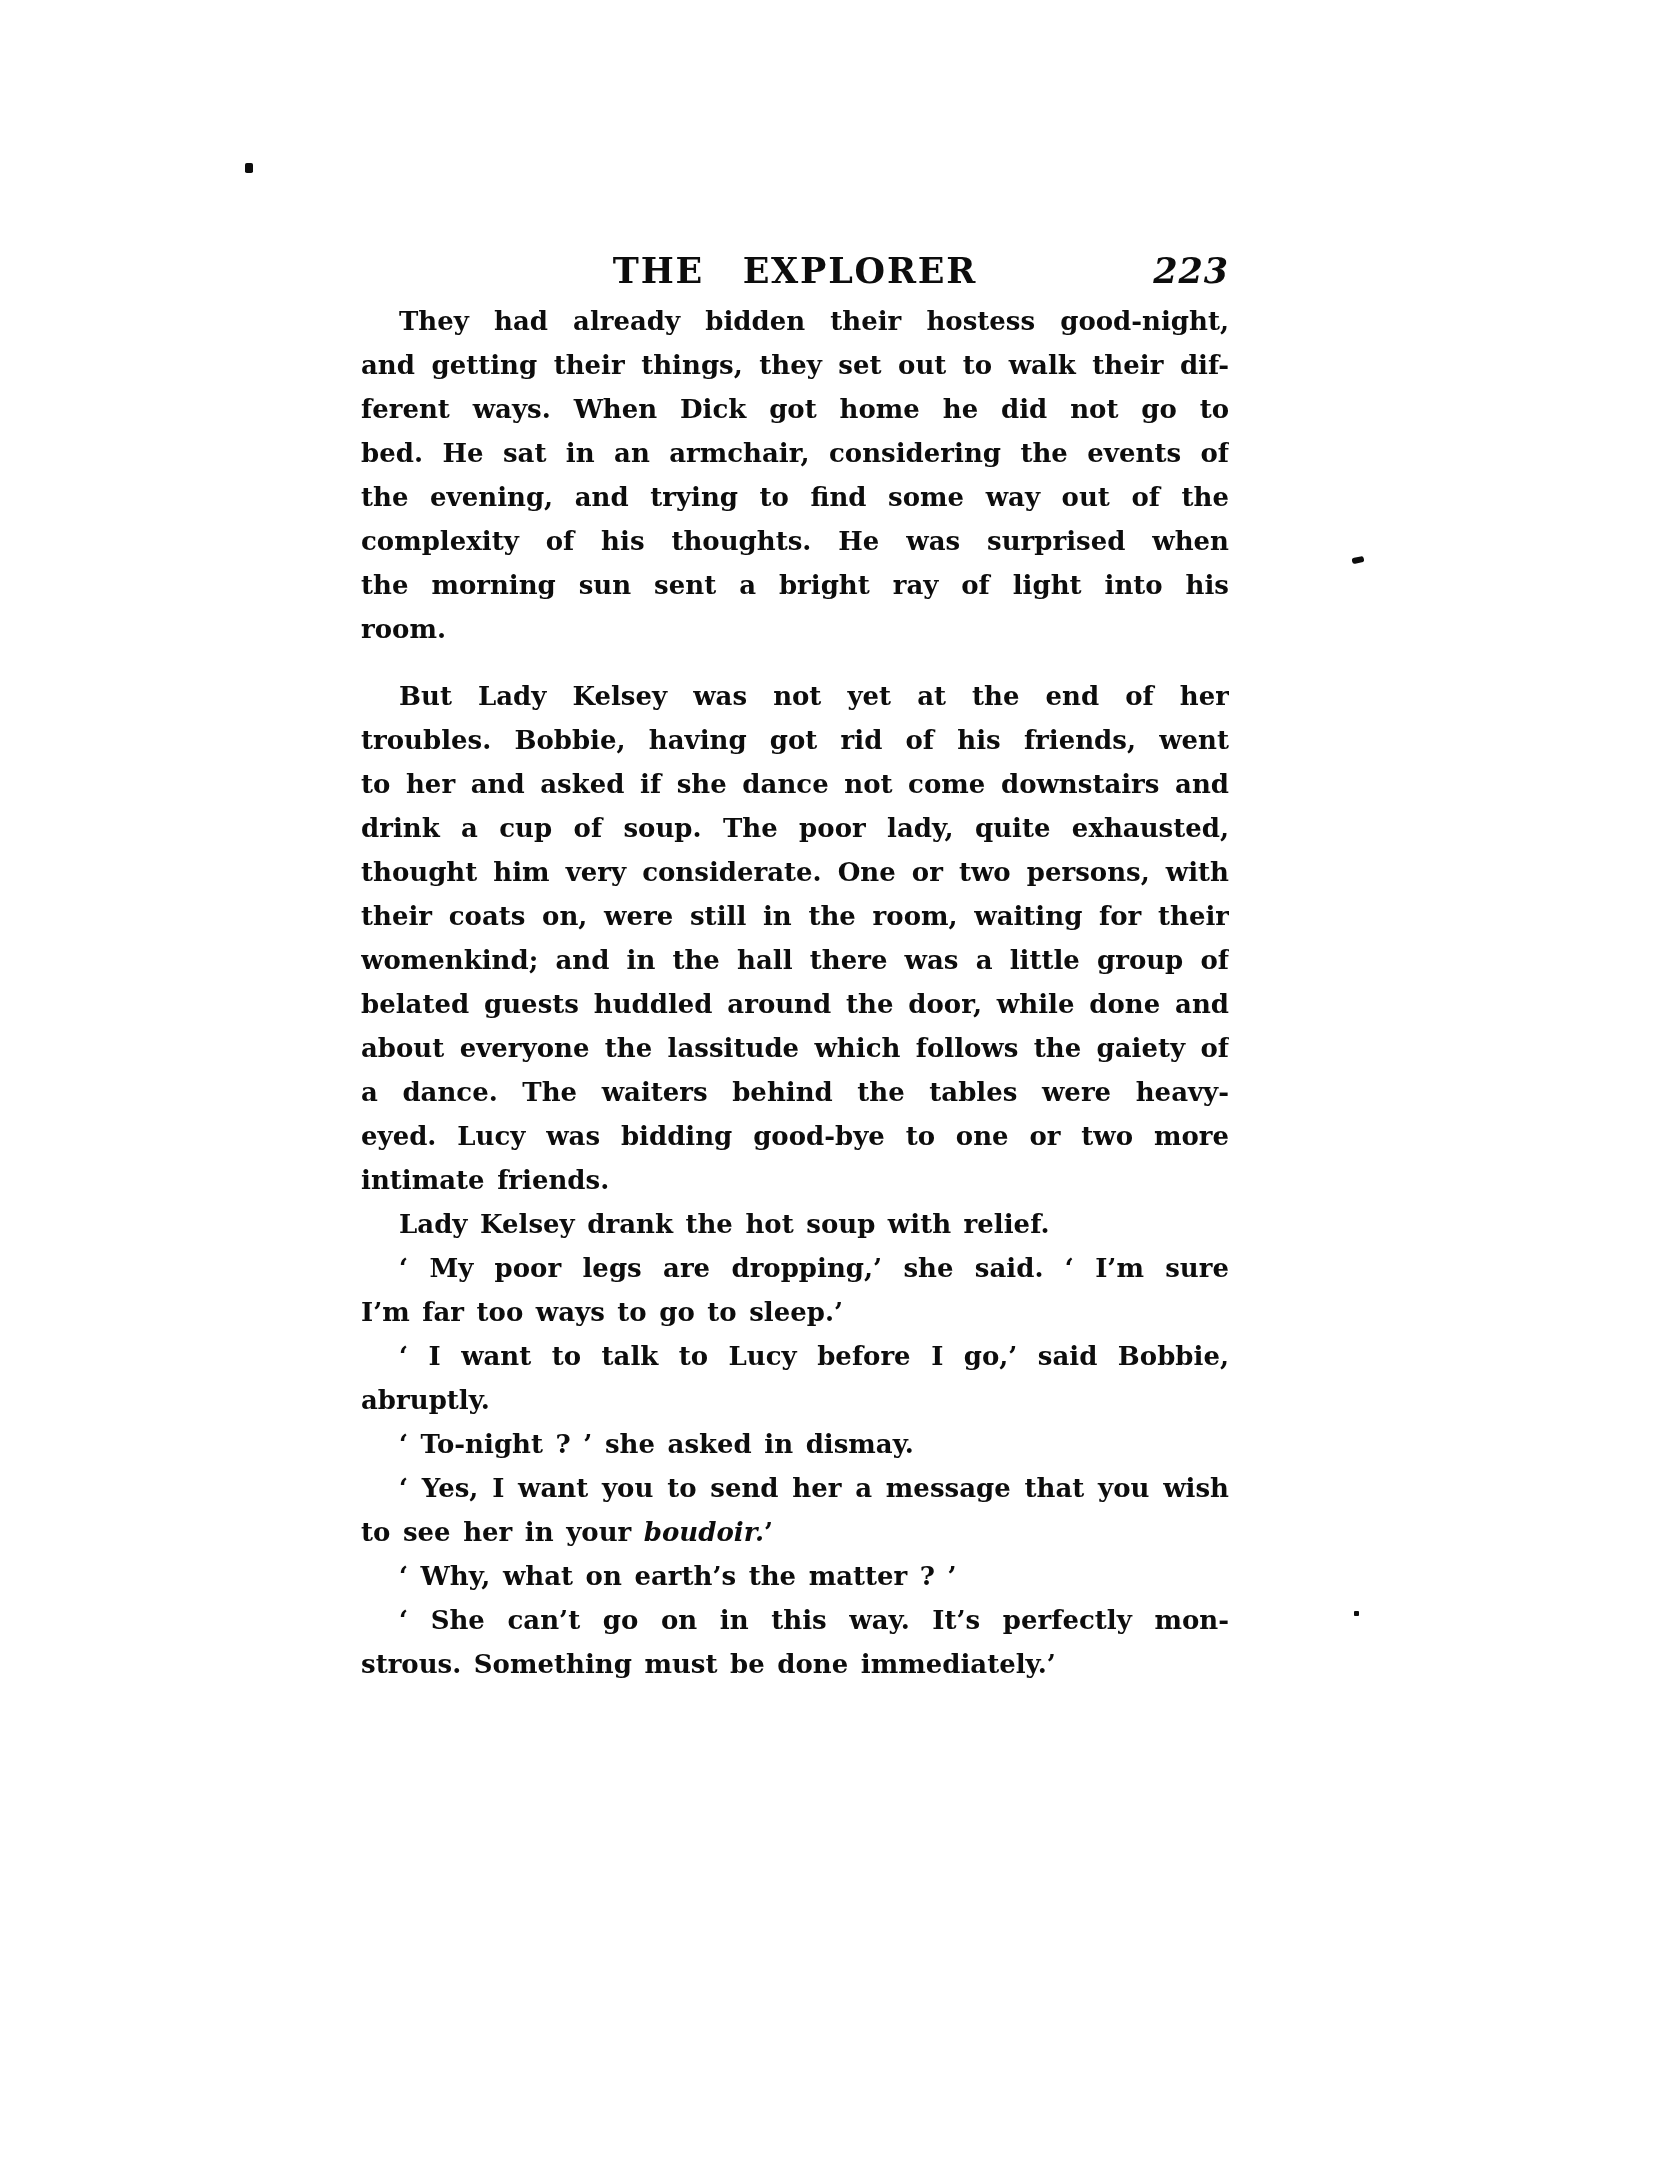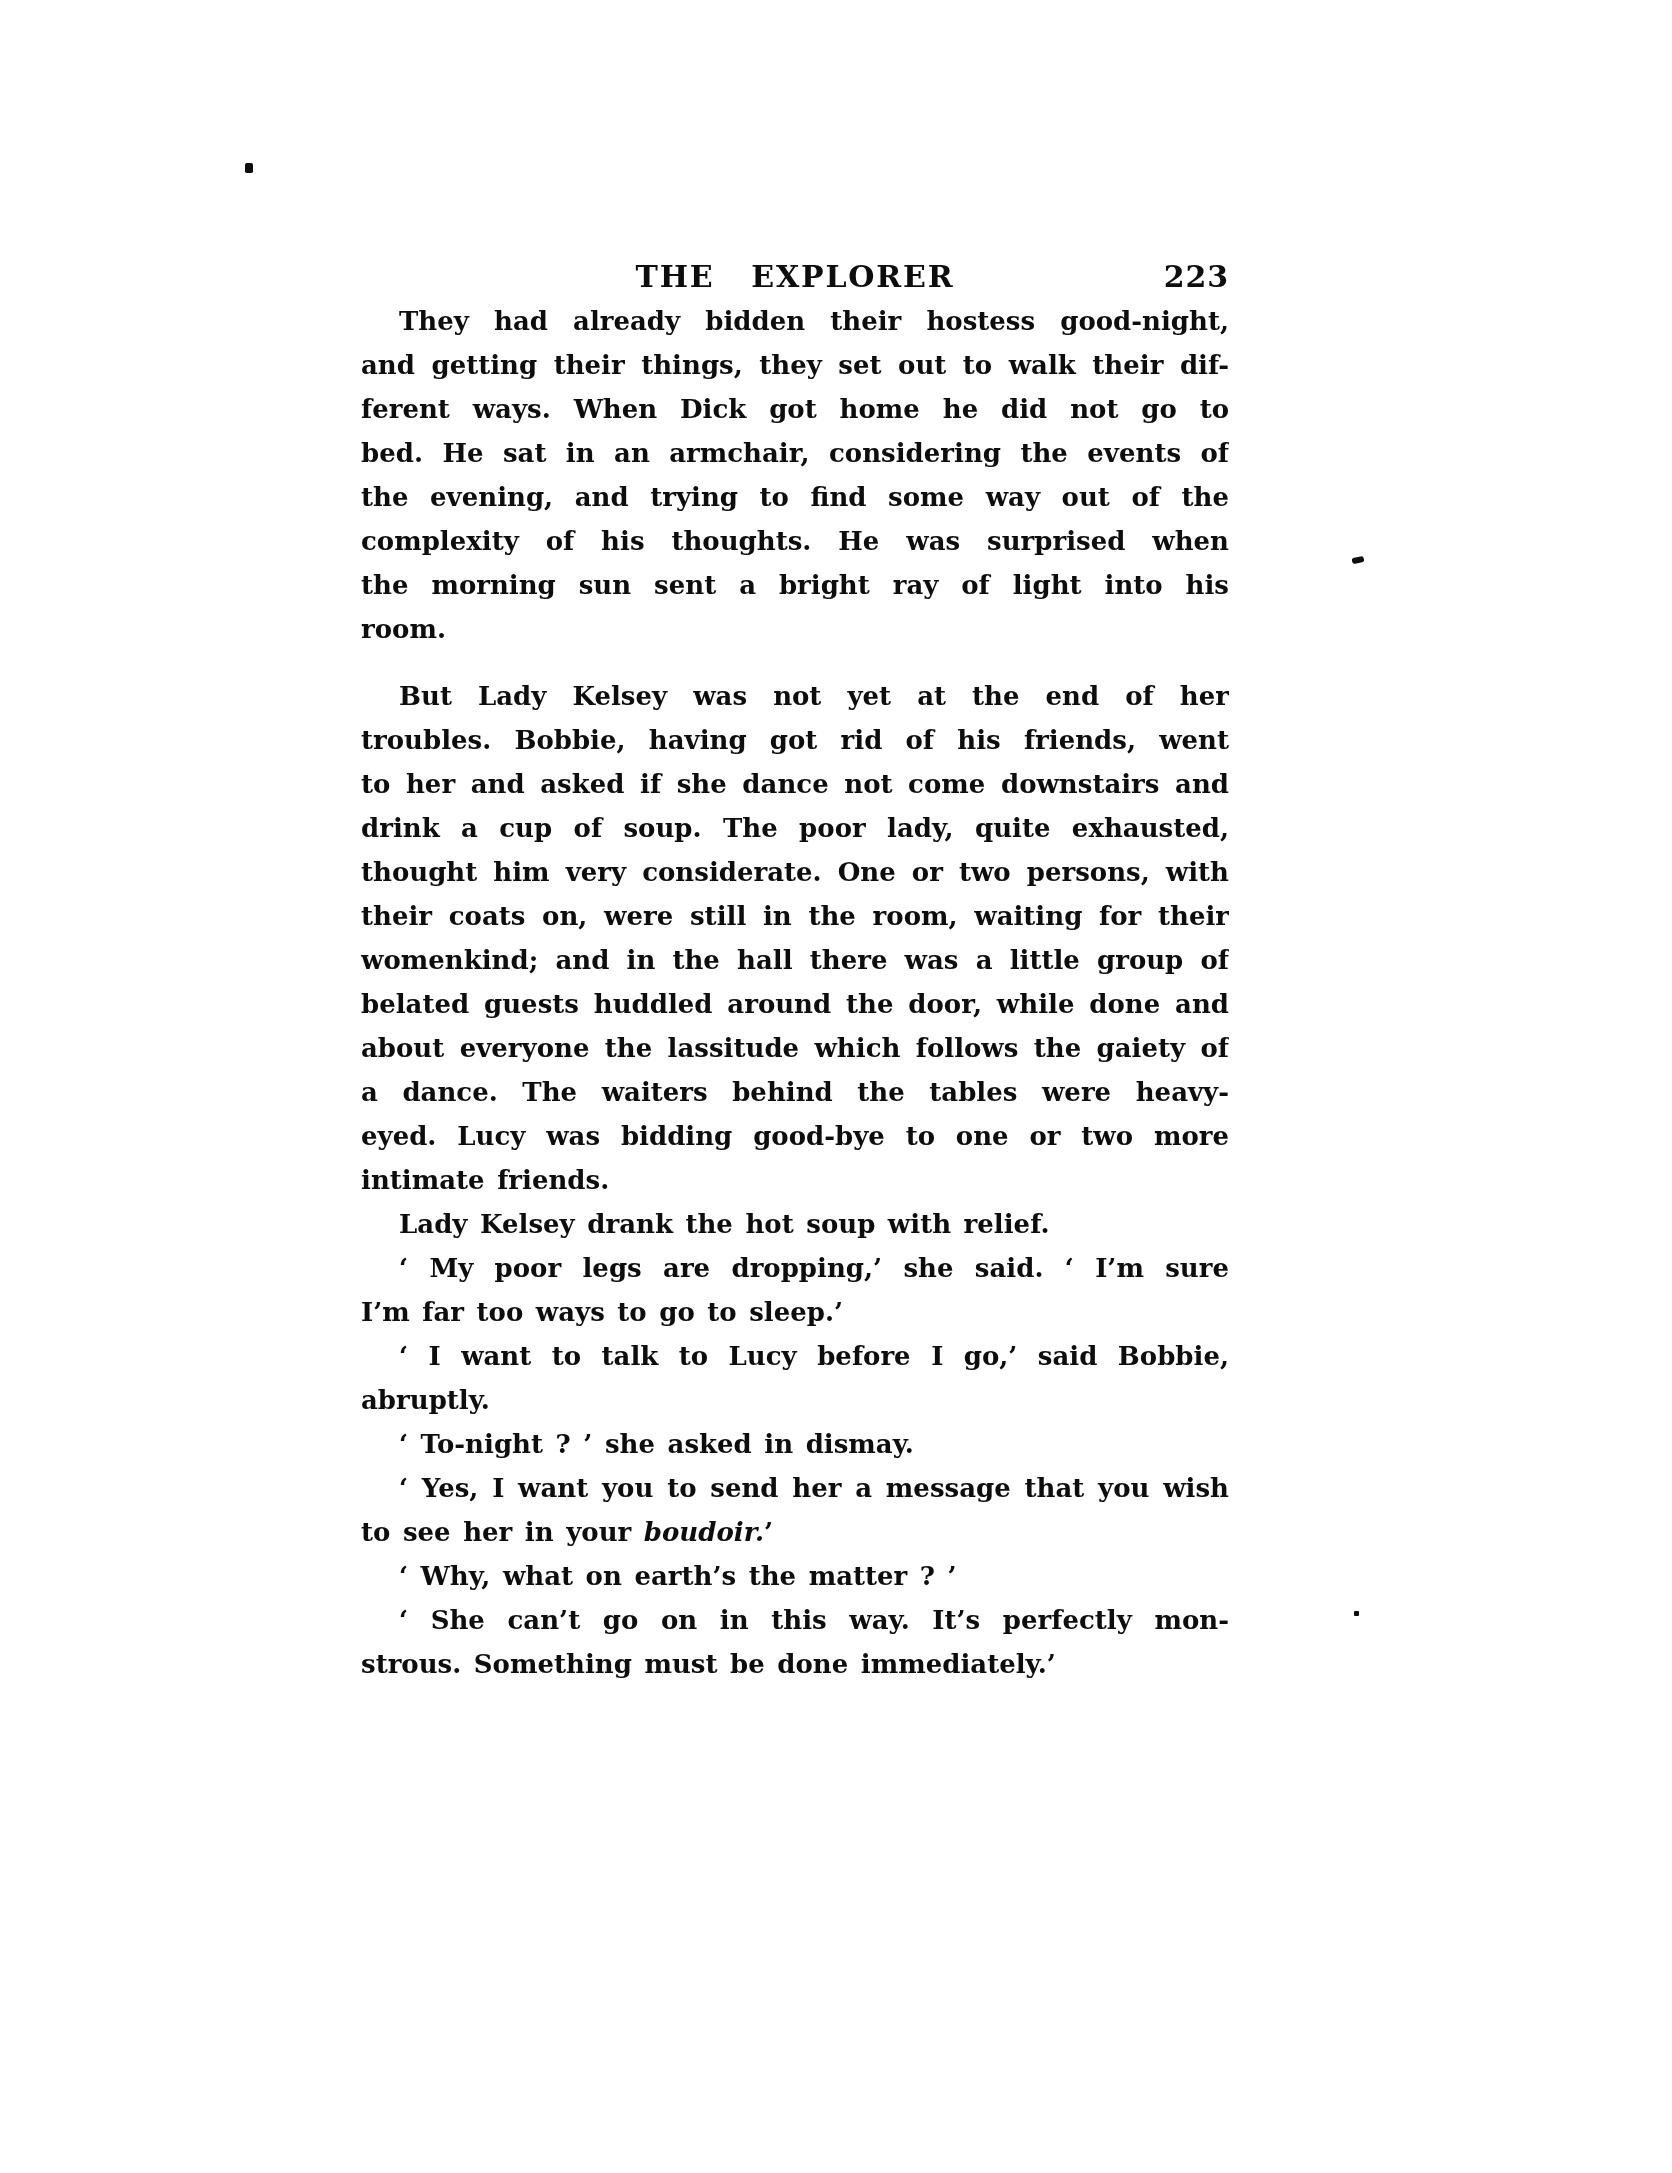--- a/index.html
+++ b/index.html
@@ -12,38 +12,39 @@
     width: 1672px;
     height: 2173px;
     background: #ffffff;
     overflow: hidden;
     color: #0d0d0d;
     font-family: "DejaVu Serif", "Liberation Serif", serif;
     font-weight: bold;
   }
   .running-header {
     position: absolute;
-    top: 255px;
+    top: 249px;
     left: 361px;
     width: 868px;
     height: 44px;
-    font-size: 30px;
+    font-size: 35px;
     line-height: 44px;
     letter-spacing: 1.8px;
   }
   .header-title {
     display: block;
     text-align: center;
     word-spacing: 24.6px;
   }
   .page-number {
     position: absolute;
     right: 0;
     top: 0;
     letter-spacing: 0.9px;
+    font-style: italic;
   }
   .page-text {
     position: absolute;
     top: 299px;
     left: 361px;
     width: 868px;
     font-size: 26px;
     line-height: 44px;
     word-spacing: 3.5px;
   }

